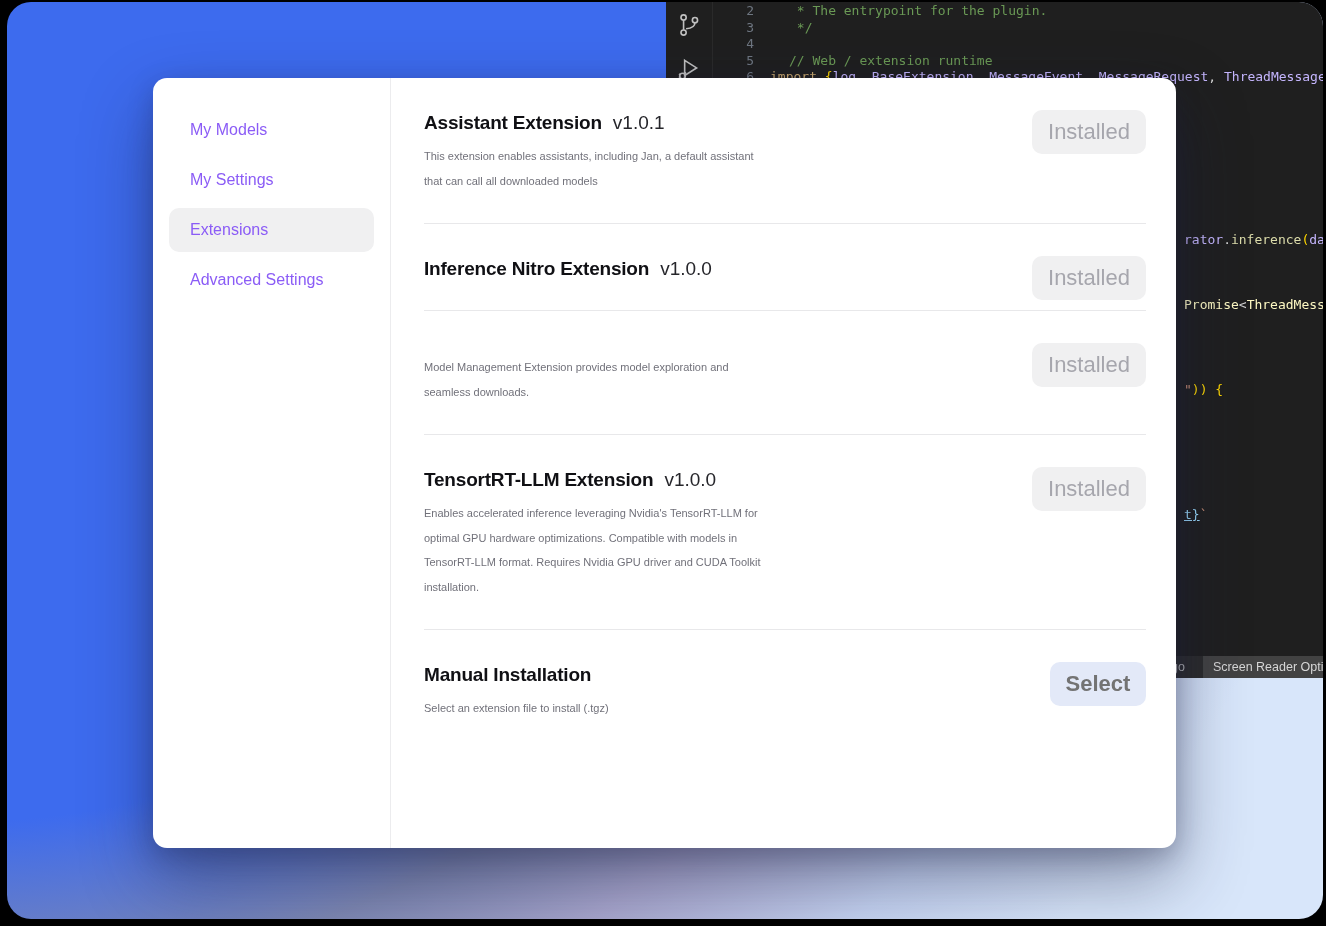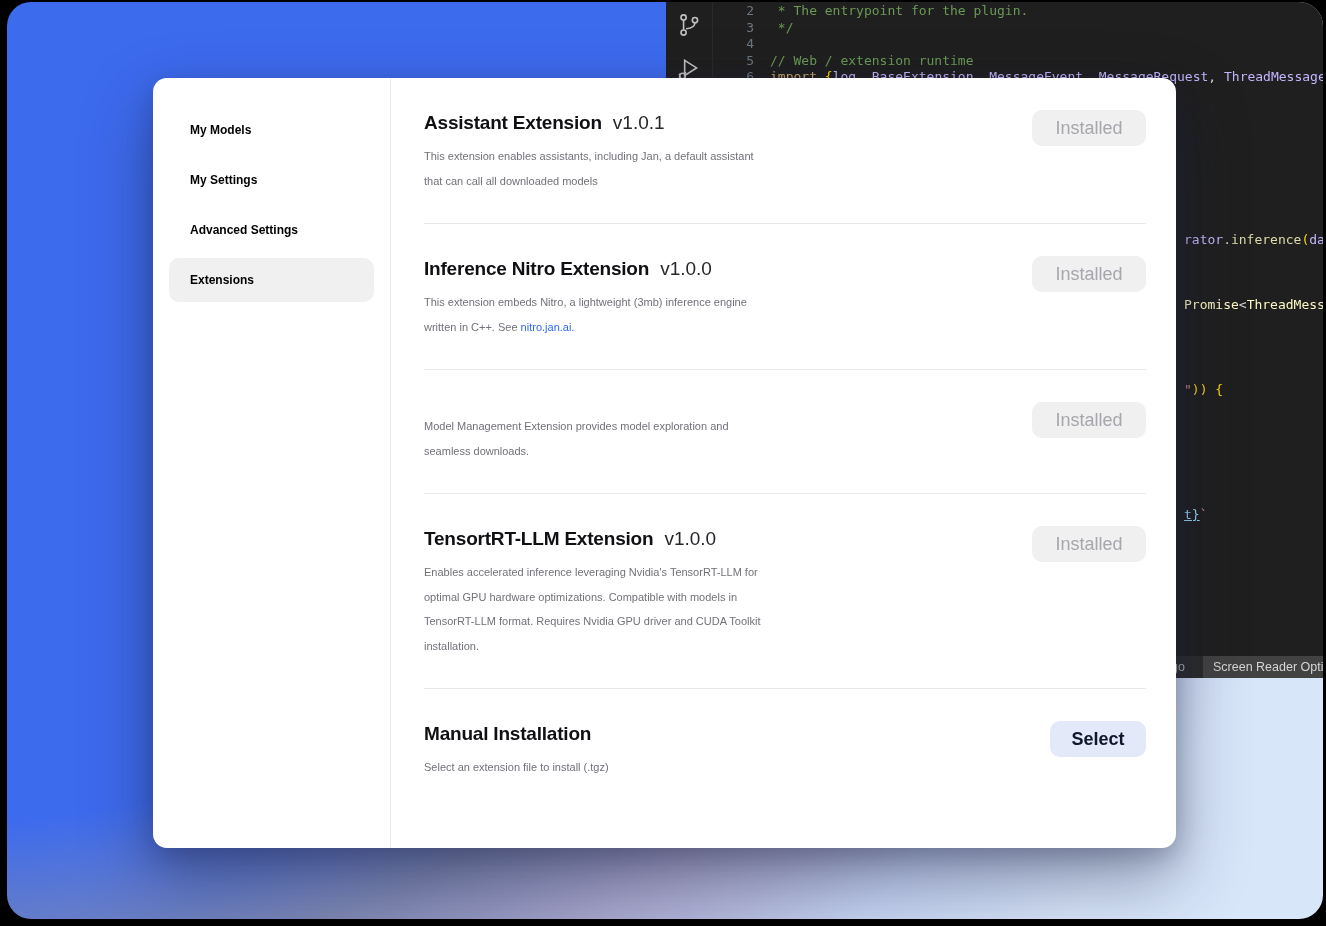--- a/index.html
+++ b/index.html
@@ -24,21 +24,21 @@
   .activity-bar{
     position:absolute;left:0;top:0;width:46px;height:100%;
     display:flex;flex-direction:column;align-items:center;padding-top:10px;gap:18px;
   }
   .activity-bar svg{display:block;}
   .gutter-sep{position:absolute;left:46px;top:0;bottom:22px;width:1px;background:#2a2a2a;}
   .code-lines{position:absolute;left:0;top:1px;right:0;white-space:pre;}
   .code-line{display:flex;}
   .line-num{width:88px;text-align:right;padding-right:16px;color:#6e7681;flex:0 0 88px;}
   .code-frag{position:absolute;left:518px;white-space:pre;}
-  .c-comment{color:#6a9955;}
+  .c-comment{color:#6a9955;margin-left:19px;}
   .c-keyword{color:#c9a96e;}
   .c-var{color:#c4b5fd;text-align:center;}
   .c-varu{color:#9cdcfe;text-decoration:underline;}
   .c-punct{color:#d4d4d4;}
   .c-func{color:#dcdcaa;}
   .c-type{color:#fef9c3;}
   .c-string{color:#ce9178;}
   .c-bracket{color:#ffd700;}
   .status-bar{
     position:absolute;left:0;bottom:0;right:0;height:22px;background:#2b2b2b;
@@ -55,38 +55,38 @@
     position:absolute;left:146px;top:76px;width:1023px;height:770px;
     background:#ffffff;border-radius:14px;
     box-shadow:0 30px 70px rgba(28,33,66,0.45), 0 8px 24px rgba(28,33,66,0.25);
     display:flex;overflow:hidden;
   }
   .m-sidebar{
     flex:0 0 238px;border-right:1px solid #ececee;padding:30px 16px 0 16px;box-sizing:border-box;
   }
   .nav-item{
     height:44px;display:flex;align-items:center;padding-left:21px;margin-bottom:6px;
-    border-radius:10px;font-size:12px;font-weight:700;color:#000000;cursor:pointer;
+    border-radius:10px;font-size:16px;font-weight:400;color:#8b5cf6;cursor:pointer;
   }
   .nav-item.active{background:#f0f0f1;}
   .m-content{flex:1;padding:0 30px 0 33px;box-sizing:border-box;overflow:hidden;}
   .ext-row{position:relative;padding:34px 0 30px 0;}
   .ext-row.divided{border-bottom:1px solid #e8e8ea;}
   .ext-head{display:flex;align-items:center;gap:11px;}
   .ext-title{font-size:19px;font-weight:700;color:#101014;letter-spacing:-0.2px;}
   .ext-version{font-size:19px;font-weight:400;color:#26262b;}
   .ext-desc{margin:10px 0 0 0;font-size:11px;line-height:24.5px;color:#71717a;
     max-width:585px;white-space:pre-line;}
   .ext-link{color:#2f6aea;text-decoration:none;cursor:pointer;}
   .ext-btn{
-    position:absolute;top:32px;right:0;height:36px;border:none;border-radius:10px;
-    font-family:"Liberation Sans",sans-serif;font-size:18px;cursor:pointer;
+    position:absolute;top:32px;right:0;height:44px;border:none;border-radius:10px;
+    font-family:"Liberation Sans",sans-serif;font-size:22px;cursor:pointer;
   }
   .ext-btn.installed{width:114px;background:#f0f0f1;color:#a6a6ad;font-weight:400;}
-  .ext-btn.select{width:96px;background:#e3e9f8;color:#0f172a;font-weight:700;}
+  .ext-btn.select{width:96px;background:#e3e9f8;color:#737373;font-weight:700;}
 </style>
 </head>
 <body>
 
 <div class="window">
 
   <div class="editor">
     <div class="activity-bar">
       <span>
         <svg width="26" height="26" viewBox="0 0 24 24" fill="none" stroke="#c0c0c0" stroke-width="1.5">
@@ -115,40 +115,38 @@
     <div class="status-bar">
       <span class="status-left">go</span>
       <span class="status-right">Screen Reader Optimized</span>
     </div>
   </div>
 
   <div class="modal">
     <div class="m-sidebar">
       <div class="nav-item">My Models</div>
       <div class="nav-item">My Settings</div>
+      <div class="nav-item active">Extensions</div>
       <div class="nav-item">Advanced Settings</div>
-      <div class="nav-item active">Extensions</div>
     </div>
     <div class="m-content" id="ext-list">
         <div class="ext-row divided">
     <div class="ext-head">
       <span class="ext-title">Assistant Extension</span>
       <span class="ext-version">v1.0.1</span>
     </div>
     <p class="ext-desc"><span class="d">This extension enables assistants, including Jan, a default assistant
 that can call all downloaded models</span></p>
     <button class="ext-btn installed">Installed</button>
   </div>
         <div class="ext-row divided">
     <div class="ext-head">
       <span class="ext-title">Inference Nitro Extension</span>
       <span class="ext-version">v1.0.0</span>
     </div>
-    <p class="ext-desc"><span class="d">This extension embeds Nitro, a lightweight (3mb) inference engine
-written in C++. See </span><a class="ext-link">nitro.jan.ai.</a></p>
     <button class="ext-btn installed">Installed</button>
   </div>
         <div class="ext-row divided">
     <p class="ext-desc"><span class="d">Model Management Extension provides model exploration and
 seamless downloads.</span></p>
     <button class="ext-btn installed">Installed</button>
   </div>
         <div class="ext-row divided">
     <div class="ext-head">
       <span class="ext-title">TensortRT-LLM Extension</span>

